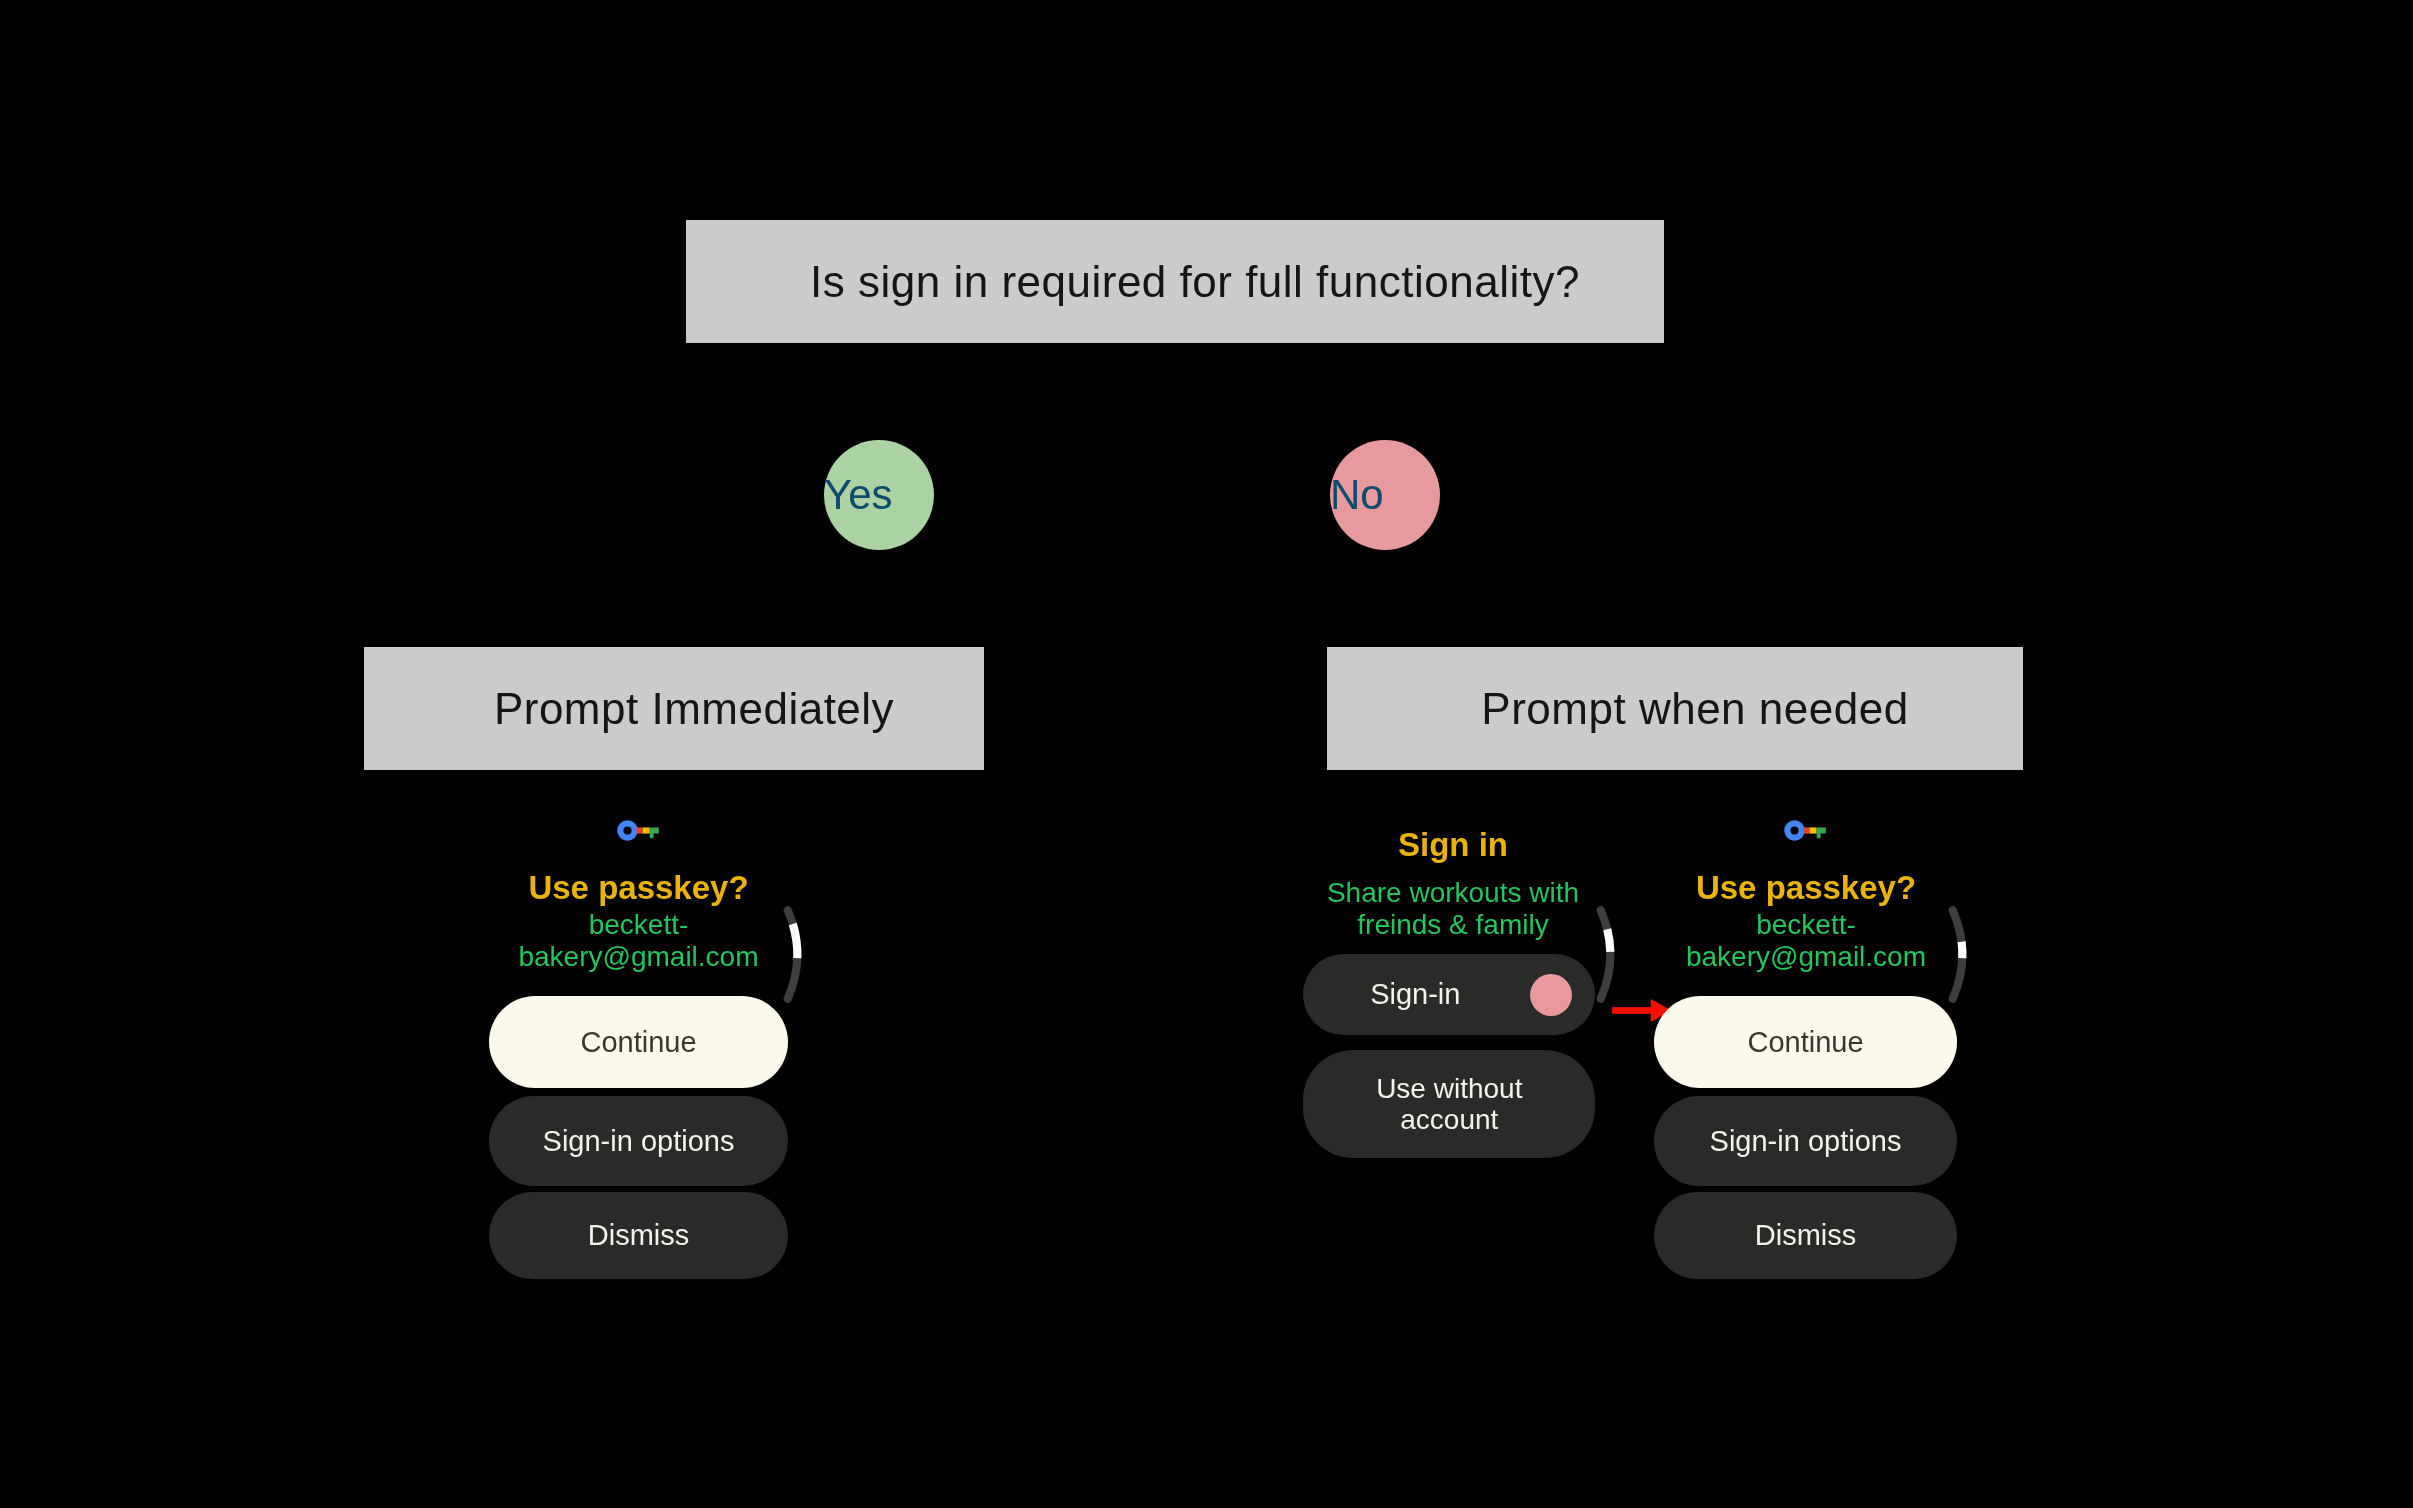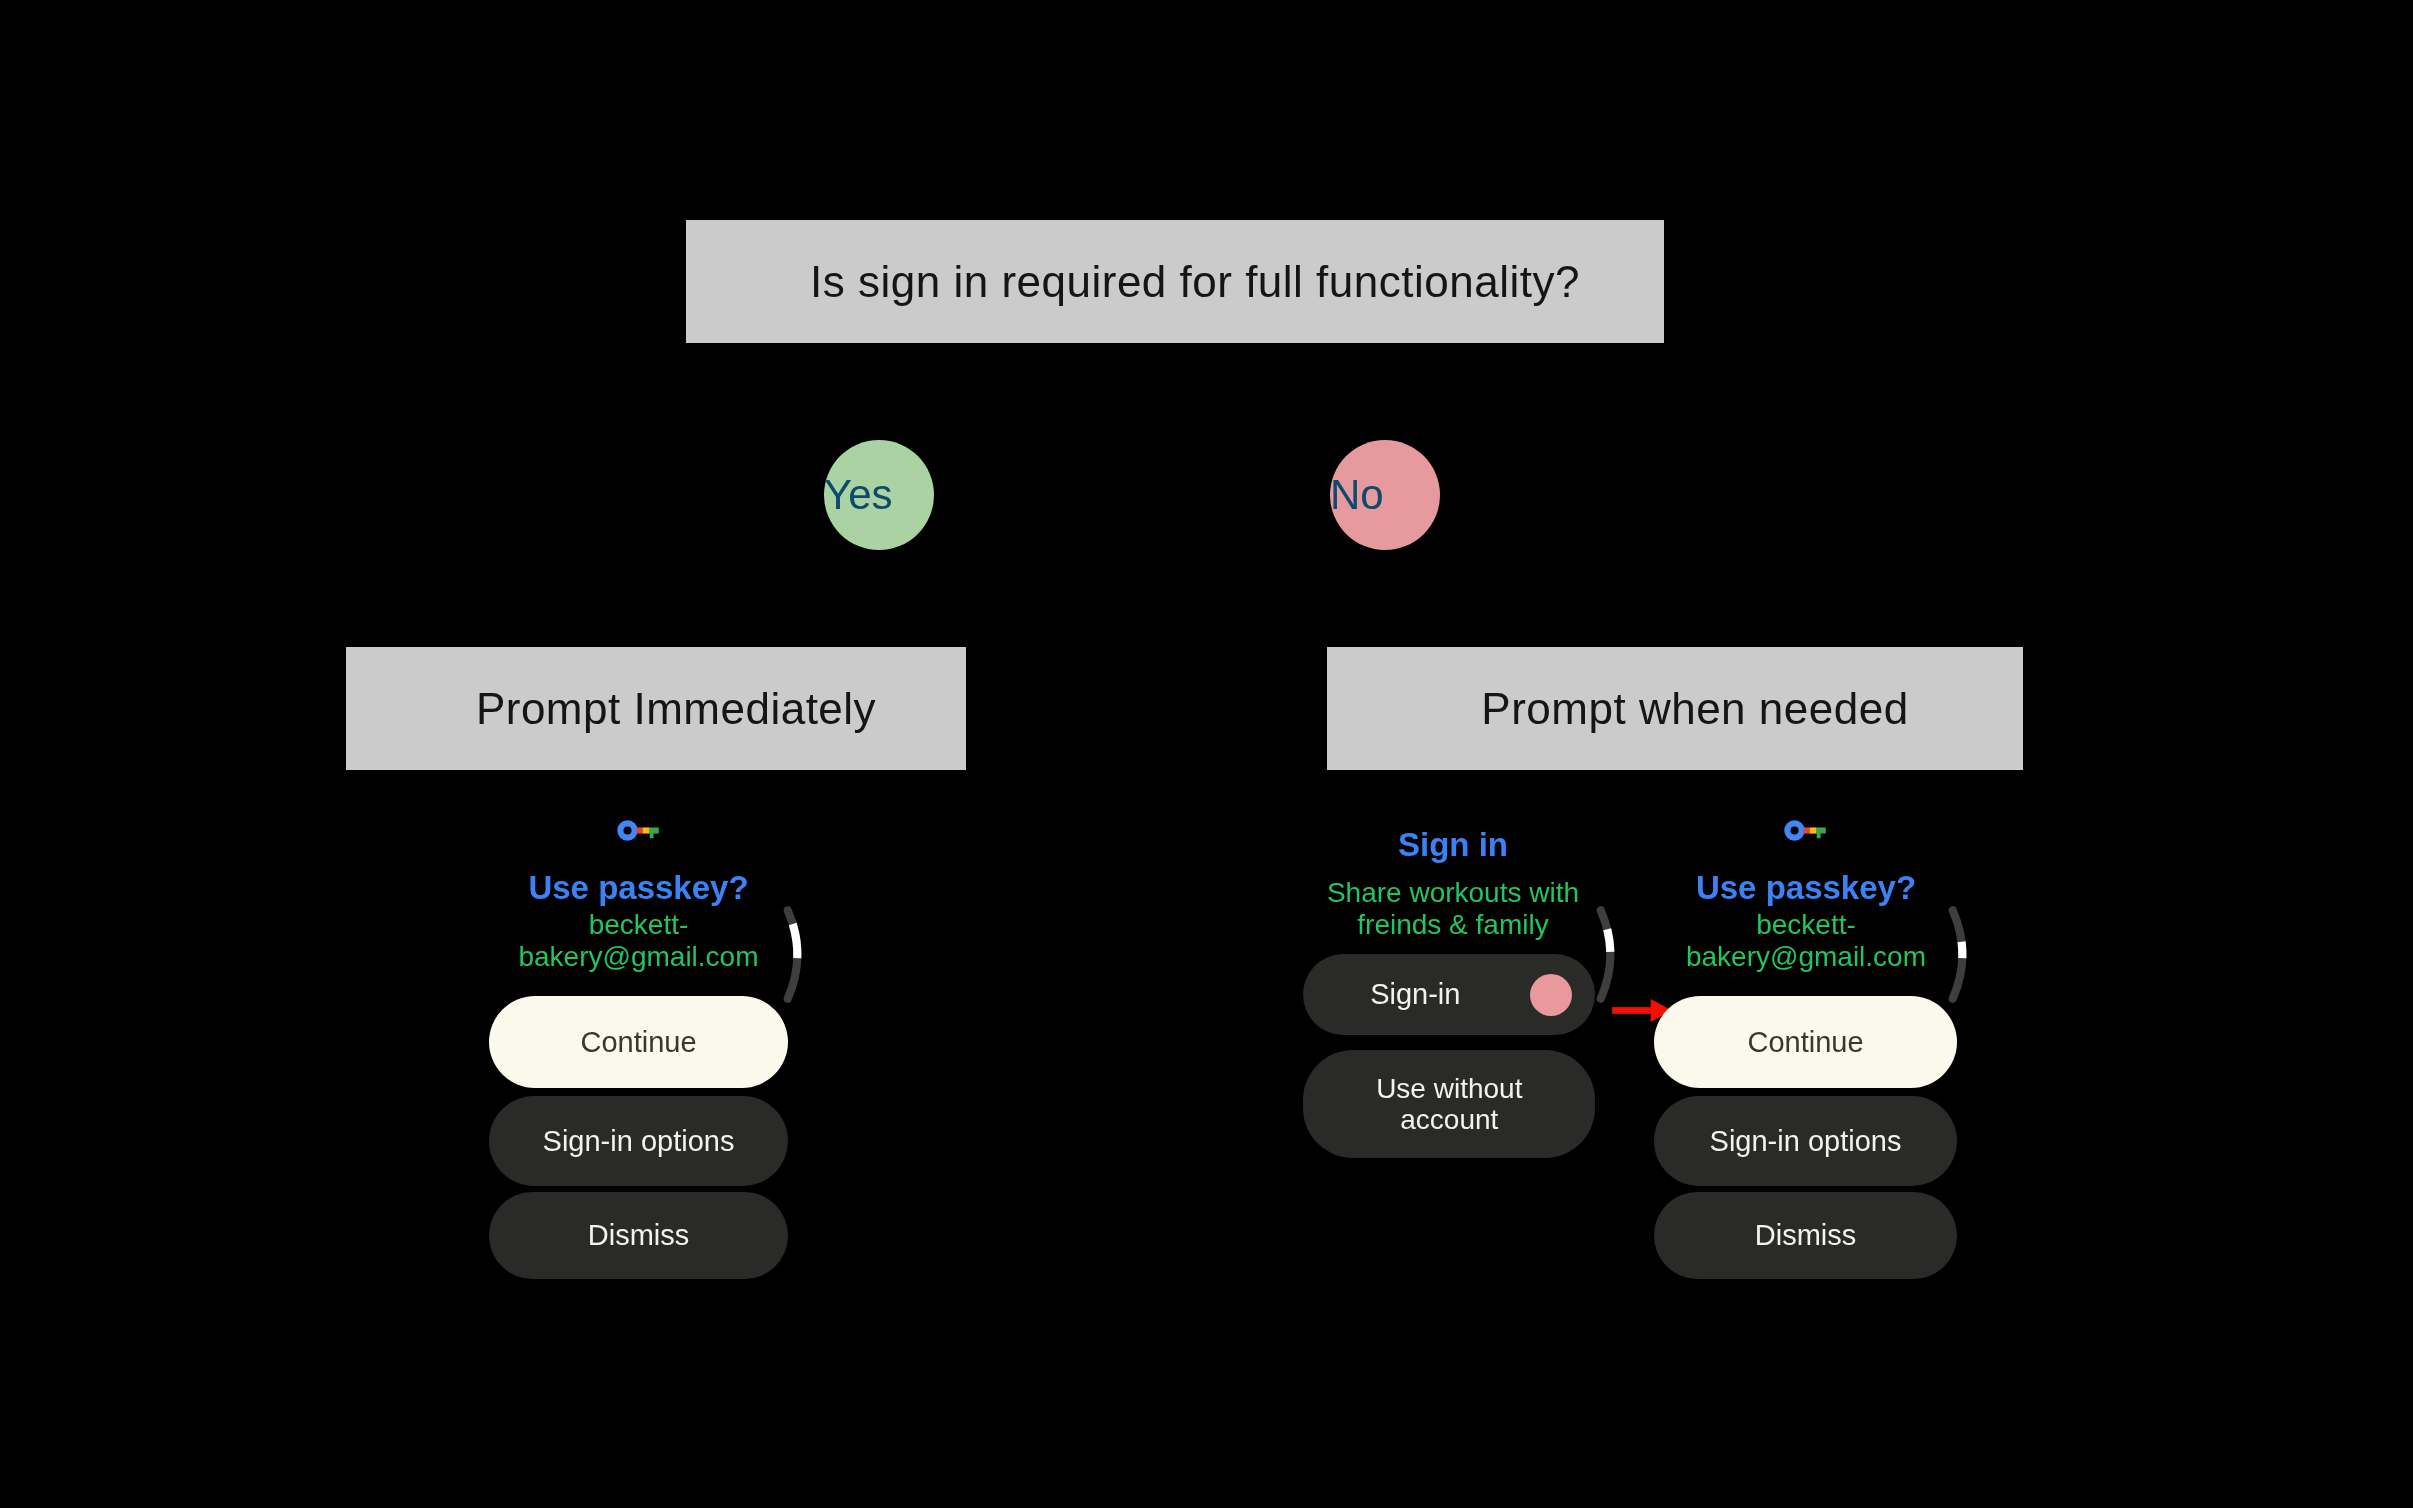--- a/index.html
+++ b/index.html
@@ -13,21 +13,21 @@
     font-size:44px;letter-spacing:0.5px;padding-left:40px;
   }
   .node-circle{
     position:absolute;border-radius:50%;color:#0c4a6e;
     display:flex;align-items:center;font-size:42px;
   }
   .watch{position:absolute;}
   .w-icon{position:absolute;left:50%;transform:translateX(-50%);}
   .w-title{
     position:absolute;left:0;width:100%;text-align:center;
-    font-size:33px;font-weight:bold;color:#3b82f6;
+    font-size:33px;font-weight:bold;color:#eab308;
   }
   .w-sub{
     position:absolute;left:0;width:100%;text-align:center;
     font-size:28px;line-height:32px;color:#22c55e;
   }
   .w-sub span{display:block;}
   .pill{
     position:absolute;border-radius:50px;
     display:flex;align-items:center;justify-content:center;
     font-size:29px;text-align:center;line-height:31px;
@@ -53,21 +53,21 @@
     <span>Is sign in required for full functionality?</span>
   </div>
 
   <div class="node-circle" style="left:824px;top:440px;width:110px;height:110px;background:var(--yes_green);">
     <span>Yes</span>
   </div>
   <div class="node-circle" style="left:1330px;top:440px;width:110px;height:110px;background:var(--no_pink);">
     <span>No</span>
   </div>
 
-  <div class="gbox" style="left:346px;top:647px;width:580px;height:123px;justify-content:center;">
+  <div class="gbox" style="left:364px;top:647px;width:580px;height:123px;justify-content:center;">
     <span>Prompt Immediately</span>
   </div>
   <div class="gbox" style="left:1327px;top:647px;width:656px;height:123px;">
     <span>Prompt when needed</span>
   </div>
 
   <div class="watch" style="left:463px;top:811px;width:351px;height:478px;">
     <span class="w-icon" style="top:7.7px;">
       <svg width="44" height="23" viewBox="0 0 46 24">
         <circle cx="11" cy="12" r="7.5" fill="none" stroke="var(--g_blue)" stroke-width="6.5"></circle>

